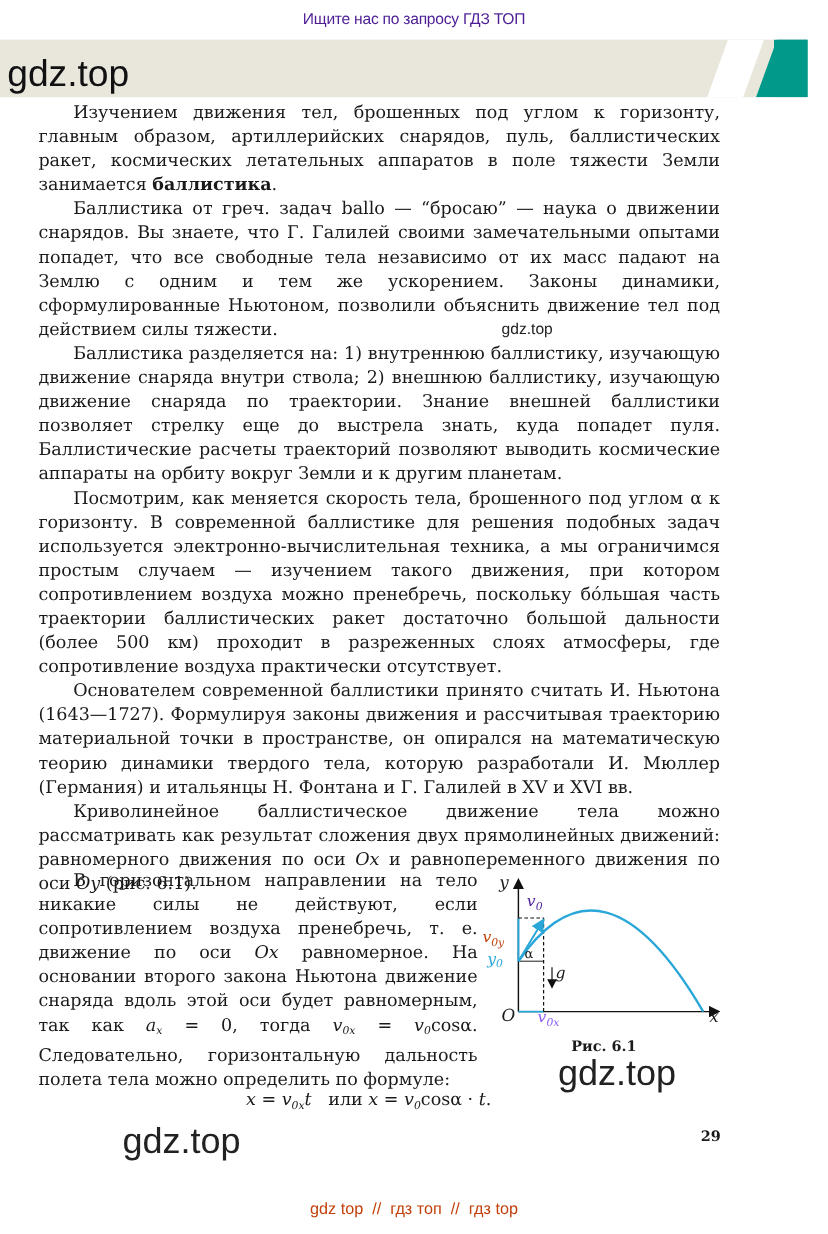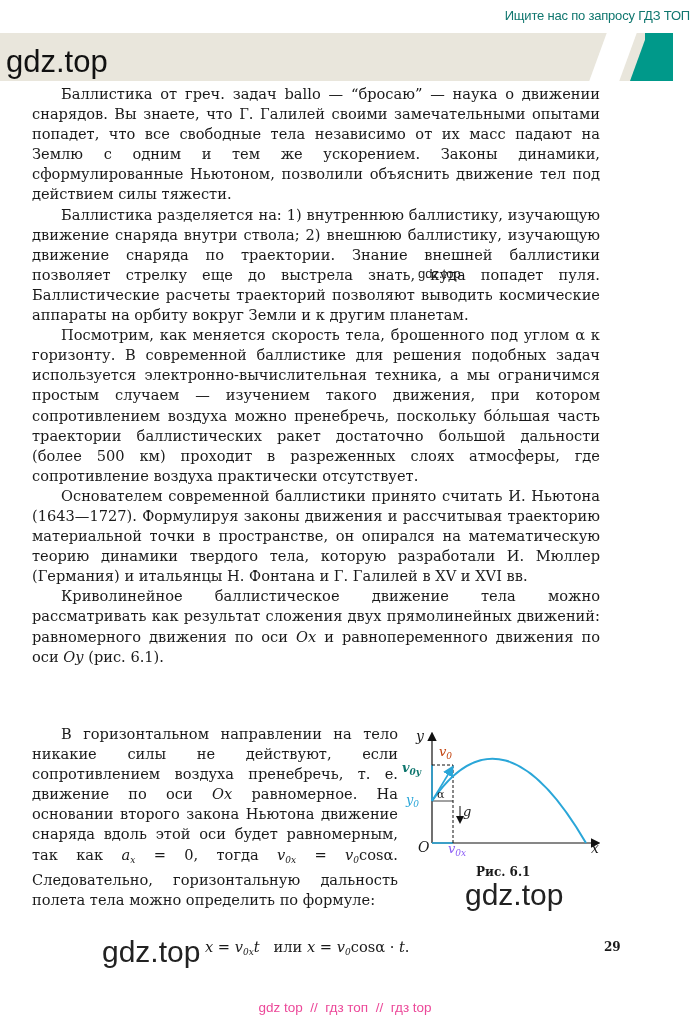--- a/index.html
+++ b/index.html
@@ -1,22 +1,22 @@
 <!DOCTYPE html>
 <html><head>
   <meta charset="utf-8">
   <style>
     * { box-sizing: border-box; margin: 0; padding: 0; }
     html, body { width: 690px; height: 1028px; background: #ffffff; overflow: hidden; }
     body { position: relative; font-family: "DejaVu Serif", serif; color: #1a1a1a; }
 
     .top-banner {
       position: absolute; top: 0; left: 0; width: 690px; height: 32px;
-      text-align: right; font-family: "Liberation Sans", sans-serif;
-      font-size: 13px; color: #0f766e; line-height: 32px; letter-spacing: -0.2px;
+      text-align: center; font-family: "Liberation Sans", sans-serif;
+      font-size: 13px; color: #4c1d95; line-height: 32px; letter-spacing: -0.2px;
     }
     .header-bar {
       position: absolute; top: 33px; left: 0; width: 673px; height: 48px;
       background: #e9e6dc; overflow: hidden;
     }
     .header-white-slash {
       position: absolute; top: 0; left: 598px; width: 30px; height: 48px;
       background: #ffffff; transform: skewX(-20deg);
     }
     .header-teal {
@@ -57,47 +57,47 @@
     .figure {
       position: absolute; top: 724px; left: 402px; width: 205px; height: 160px;
     }
     .fig-caption {
       position: absolute; top: 865px; left: 476px; font-size: 12px; font-weight: bold;
     }
 
     .formula {
       position: absolute; top: 908px; left: 205px; font-size: 14.6px;
       white-space: nowrap;
-      margin-top: 30px;
     }
     .formula i { font-style: italic; }
     sub { font-size: 9px; vertical-align: -3px; font-style: italic; }
 
     .page-number {
-      position: absolute; top: 940px; left: 584px; font-size: 12px; font-weight: bold; margin-left: 20px;
+      position: absolute; top: 940px; left: 584px; font-size: 12px; font-weight: bold;
     }
 
     .footer {
       position: absolute; top: 1000px; left: 0; width: 690px; text-align: center;
-      font-family: "Liberation Sans", sans-serif; font-size: 13.5px; color: #ec4899;
+      font-family: "Liberation Sans", sans-serif; font-size: 13.5px; color: #c2410c;
     }
   </style>
 </head>
 <body>
 
 <div class="top-banner">Ищите нас по запросу ГДЗ ТОП</div>
 
 <div class="header-bar">
   <div class="header-white-slash"></div>
   <div class="header-teal"></div>
   <div class="header-teal-fill"></div>
 </div>
 <div class="site-logo">gdz.top</div>
 
 <div class="page">
+  <p><span>Изучением движения тел, брошенных под углом к горизонту, главным образом, артиллерийских снарядов, пуль, баллистических ракет, космических летательных аппаратов в поле тяжести Земли занимается </span><span class="bold">баллистика</span><span>.</span></p>
   <p><span>Баллистика от греч. задач </span><span class="ital">ballo</span><span> — “бросаю” — наука о движении снарядов. Вы знаете, что Г. Галилей своими замечательными опытами попадет, что все свободные тела независимо от их масс падают на Землю с одним и тем же ускорением. Законы динамики, сформулированные Ньютоном, позволили объяснить движение тел под действием силы тяжести.</span></p>
   <p>Баллистика разделяется на: 1) внутреннюю баллистику, изучающую движение снаряда внутри ствола; 2) внешнюю баллистику, изучающую движение снаряда по траектории. Знание внешней баллистики позволяет стрелку еще до выстрела знать, куда попадет пуля. Баллистические расчеты траекторий позволяют выводить космические аппараты на орбиту вокруг Земли и к другим планетам.</p>
   <p>Посмотрим, как меняется скорость тела, брошенного под углом α к горизонту. В современной баллистике для решения подобных задач используется электронно-вычислительная техника, а мы ограничимся простым случаем — изучением такого движения, при котором сопротивлением воздуха можно пренебречь, поскольку бóльшая часть траектории баллистических ракет достаточно большой дальности (более 500 км) проходит в разреженных слоях атмосферы, где сопротивление воздуха практически отсутствует.</p>
   <p>Основателем современной баллистики принято считать И. Ньютона (1643—1727). Формулируя законы движения и рассчитывая траекторию материальной точки в пространстве, он опирался на математическую теорию динамики твердого тела, которую разработали И. Мюллер (Германия) и итальянцы Н. Фонтана и Г. Галилей в XV и XVI вв.</p>
   <p><span>Криволинейное баллистическое движение тела можно рассматривать как результат сложения двух прямолинейных движений: равномерного движения по оси </span><i>Ox</i><span> и равнопеременного движения по оси </span><i>Oy</i><span> (рис. 6.1).</span></p>
 </div>
 
 <div class="wm-inline wm-small">gdz.top</div>
 
 <div class="split">
@@ -128,22 +128,22 @@
     <path d="M30,77 Q100,-25 184,119" fill="none" stroke="#2aa6d8" stroke-width="2"></path>
 
     <line x1="30" y1="77" x2="50" y2="44" stroke="#2aa6d8" stroke-width="1.6" marker-end="url(#arrBlue)"></line>
 
     <line x1="58" y1="82" x2="58" y2="98" stroke="#111" stroke-width="1" marker-end="url(#arrBlack)"></line>
   </svg>
   
   <span style="position:absolute;left:14px;top:4px;font-style:italic;font-size:14px;">y</span>
   <span style="position:absolute;left:189px;top:116px;font-style:italic;font-size:14px;">x</span>
   <span style="position:absolute;left:16px;top:115px;font-style:italic;font-size:14px;">O</span>
-  <span style="position:absolute;left:37px;top:20px;font-style:italic;font-size:13px;color:#c2410c;"><span>v</span><sub>0</sub></span>
-  <span style="position:absolute;left:0px;top:36px;font-style:italic;font-size:13px;color:#0f766e;font-weight:bold;"><span>v</span><sub>0y</sub></span>
+  <span style="position:absolute;left:37px;top:20px;font-style:italic;font-size:13px;color:#4c1d95;"><span>v</span><sub>0</sub></span>
+  <span style="position:absolute;left:0px;top:50px;font-style:italic;font-size:13px;color:#c2410c;"><span>v</span><sub>0y</sub></span>
   <span style="position:absolute;left:4px;top:68px;font-style:italic;font-size:13px;color:#2aa6d8;"><span>y</span><sub>0</sub></span>
   <span style="position:absolute;left:35px;top:64px;font-size:11px;">α</span>
   <span style="position:absolute;left:61px;top:80px;font-style:italic;font-size:13px;">g</span>
   <span style="position:absolute;left:46px;top:117px;font-style:italic;font-size:13px;color:#8b5cf6;"><span>v</span><sub>0x</sub></span>
 </div>
 <div class="fig-caption">Рис. 6.1</div>
 
 <div class="wm-inline wm-big1">gdz.top</div>
 
 <div class="formula"><i>x</i><span> = </span><i>v</i><sub>0x</sub><i>t</i><span style="white-space:pre">   или </span><i>x</i><span> = </span><i>v</i><sub>0</sub><span>cosα · </span><i>t</i><span>.</span></div>

